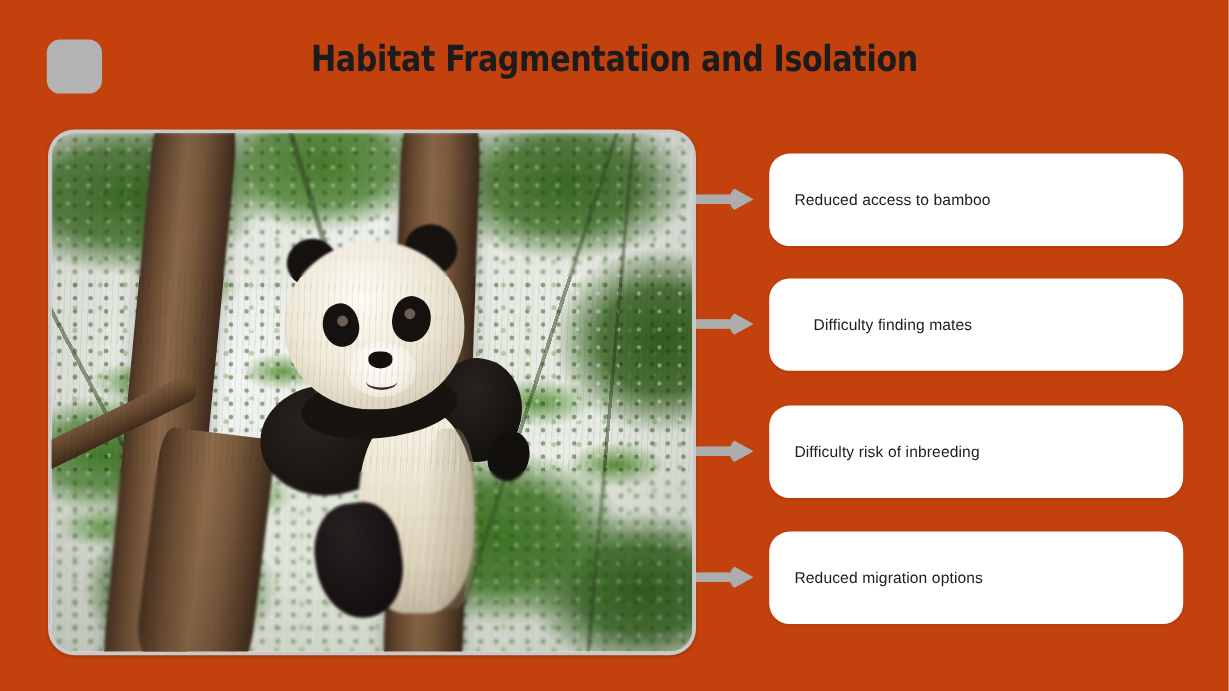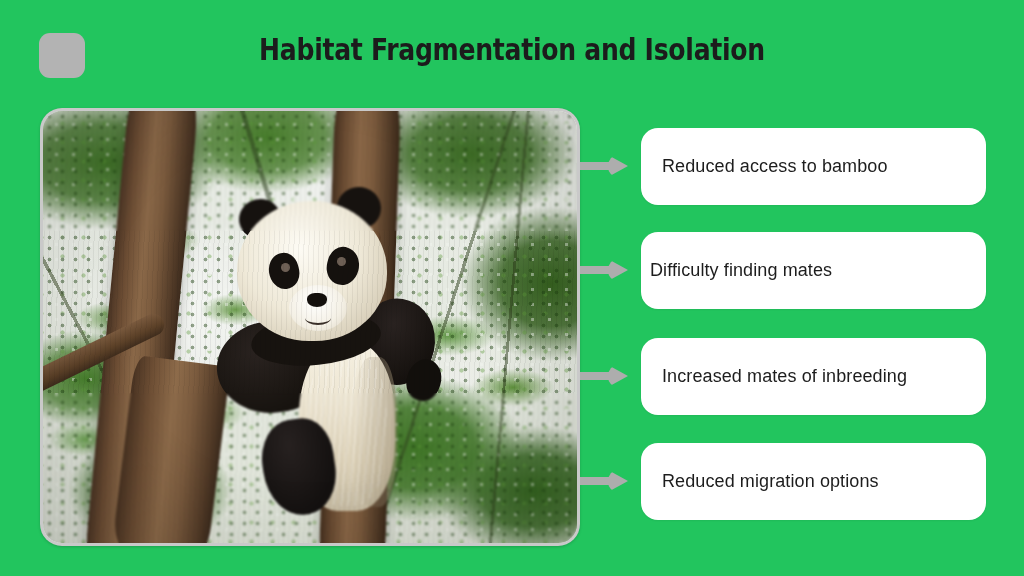--- a/index.html
+++ b/index.html
@@ -9,21 +9,21 @@
   body {
     width: 1024px;
     height: 576px;
     overflow: hidden;
     font-family: "Liberation Sans", sans-serif;
   }
   #slide {
     position: relative;
     width: 1024px;
     height: 576px;
-    background: #22c55e;
+    background: #c2410c;
   }
 
   
   #corner-square {
     position: absolute;
     left: 39px;
     top: 33px;
     width: 46px;
     height: 45px;
     border-radius: 11px;
@@ -275,27 +275,27 @@
     width: 345px;
     height: 77px;
     background: #ffffff;
     border-radius: 17px;
     display: flex;
     align-items: center;
     box-shadow: 0 1px 2px rgba(0,0,0,0.06);
   }
   .card-label {
     font-family: "Liberation Sans", sans-serif;
-    font-size: 18px;
+    font-size: 13px;
     color: #1d1d1d;
     padding-left: 21px;
     line-height: 1.2;
     letter-spacing: 0.1px;
   }
-  .card-label.indent { padding-left: 9px; }
+  .card-label.indent { padding-left: 9px; margin-left: 28px; }
 </style>
 </head>
 <body>
 
 <div id="slide">
 
   <div id="corner-square"></div>
 
   <div id="slide-title">Habitat Fragmentation and Isolation</div>
 
@@ -359,19 +359,19 @@
     <div class="head"></div>
   </div>
 
   <div class="card" style="top:128px;">
     <span class="card-label">Reduced access to bamboo</span>
   </div>
   <div class="card" style="top:232px;">
     <span class="card-label indent">Difficulty finding mates</span>
   </div>
   <div class="card" style="top:338px;">
-    <span class="card-label">Increased mates of inbreeding</span>
+    <span class="card-label">Difficulty risk of inbreeding</span>
   </div>
   <div class="card" style="top:443px;">
     <span class="card-label">Reduced migration options</span>
   </div>
 
 </div>
 
 </body></html>

